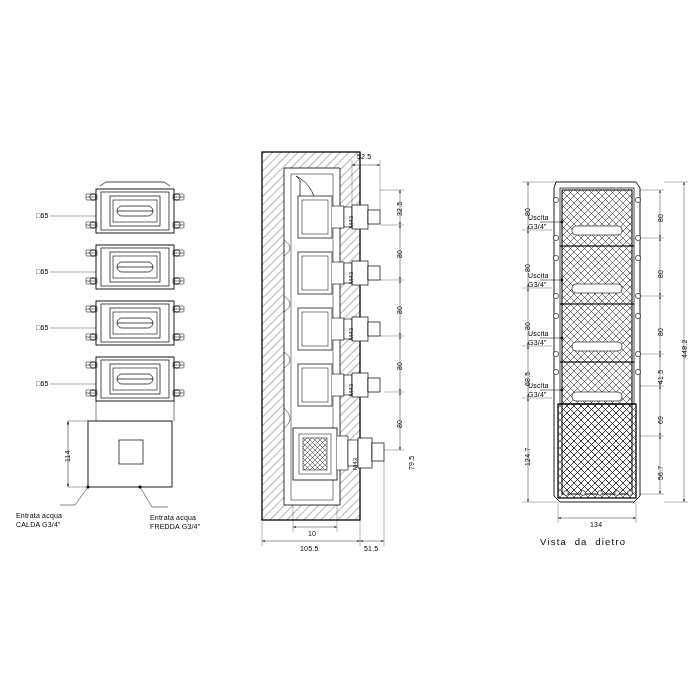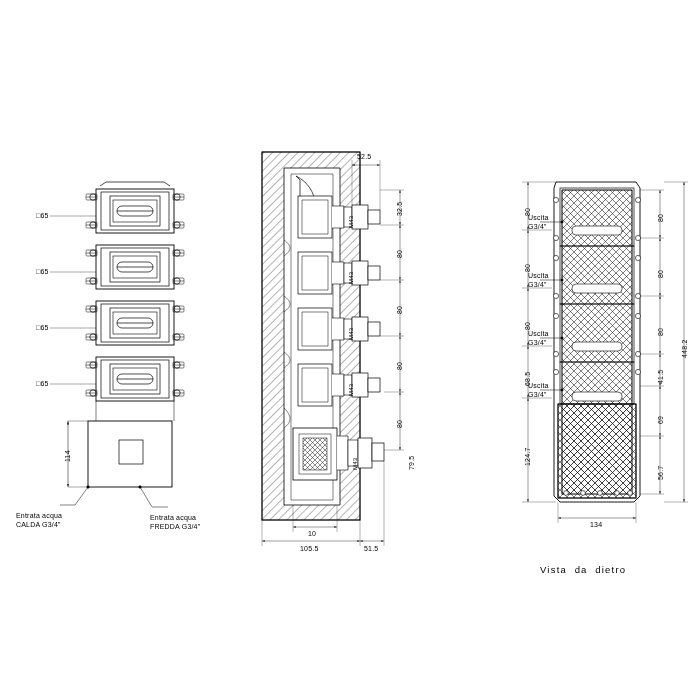--- a/index.html
+++ b/index.html
@@ -391,15 +391,15 @@
   <div class="lbl rot90" style="left:657px; top:222px;">80</div>
   <div class="lbl rot90" style="left:657px; top:278px;">80</div>
   <div class="lbl rot90" style="left:657px; top:336px;">80</div>
   <div class="lbl rot90" style="left:657px; top:384px;">41.5</div>
   <div class="lbl rot90" style="left:657px; top:424px;">69</div>
   <div class="lbl rot90" style="left:657px; top:480px;">56.7</div>
 
   <div class="lbl rot90" style="left:681px; top:358px;">448.2</div>
   <div class="lbl" style="left:590px; top:521px;">134</div>
 
-  <div class="lbl big" style="left:540px; top:564px;text-align:right;">Vista  da  dietro</div>
+  <div class="lbl big" style="left:540px; top:536px;text-align:right;">Vista  da  dietro</div>
 
 </div>
 
 </body></html>

